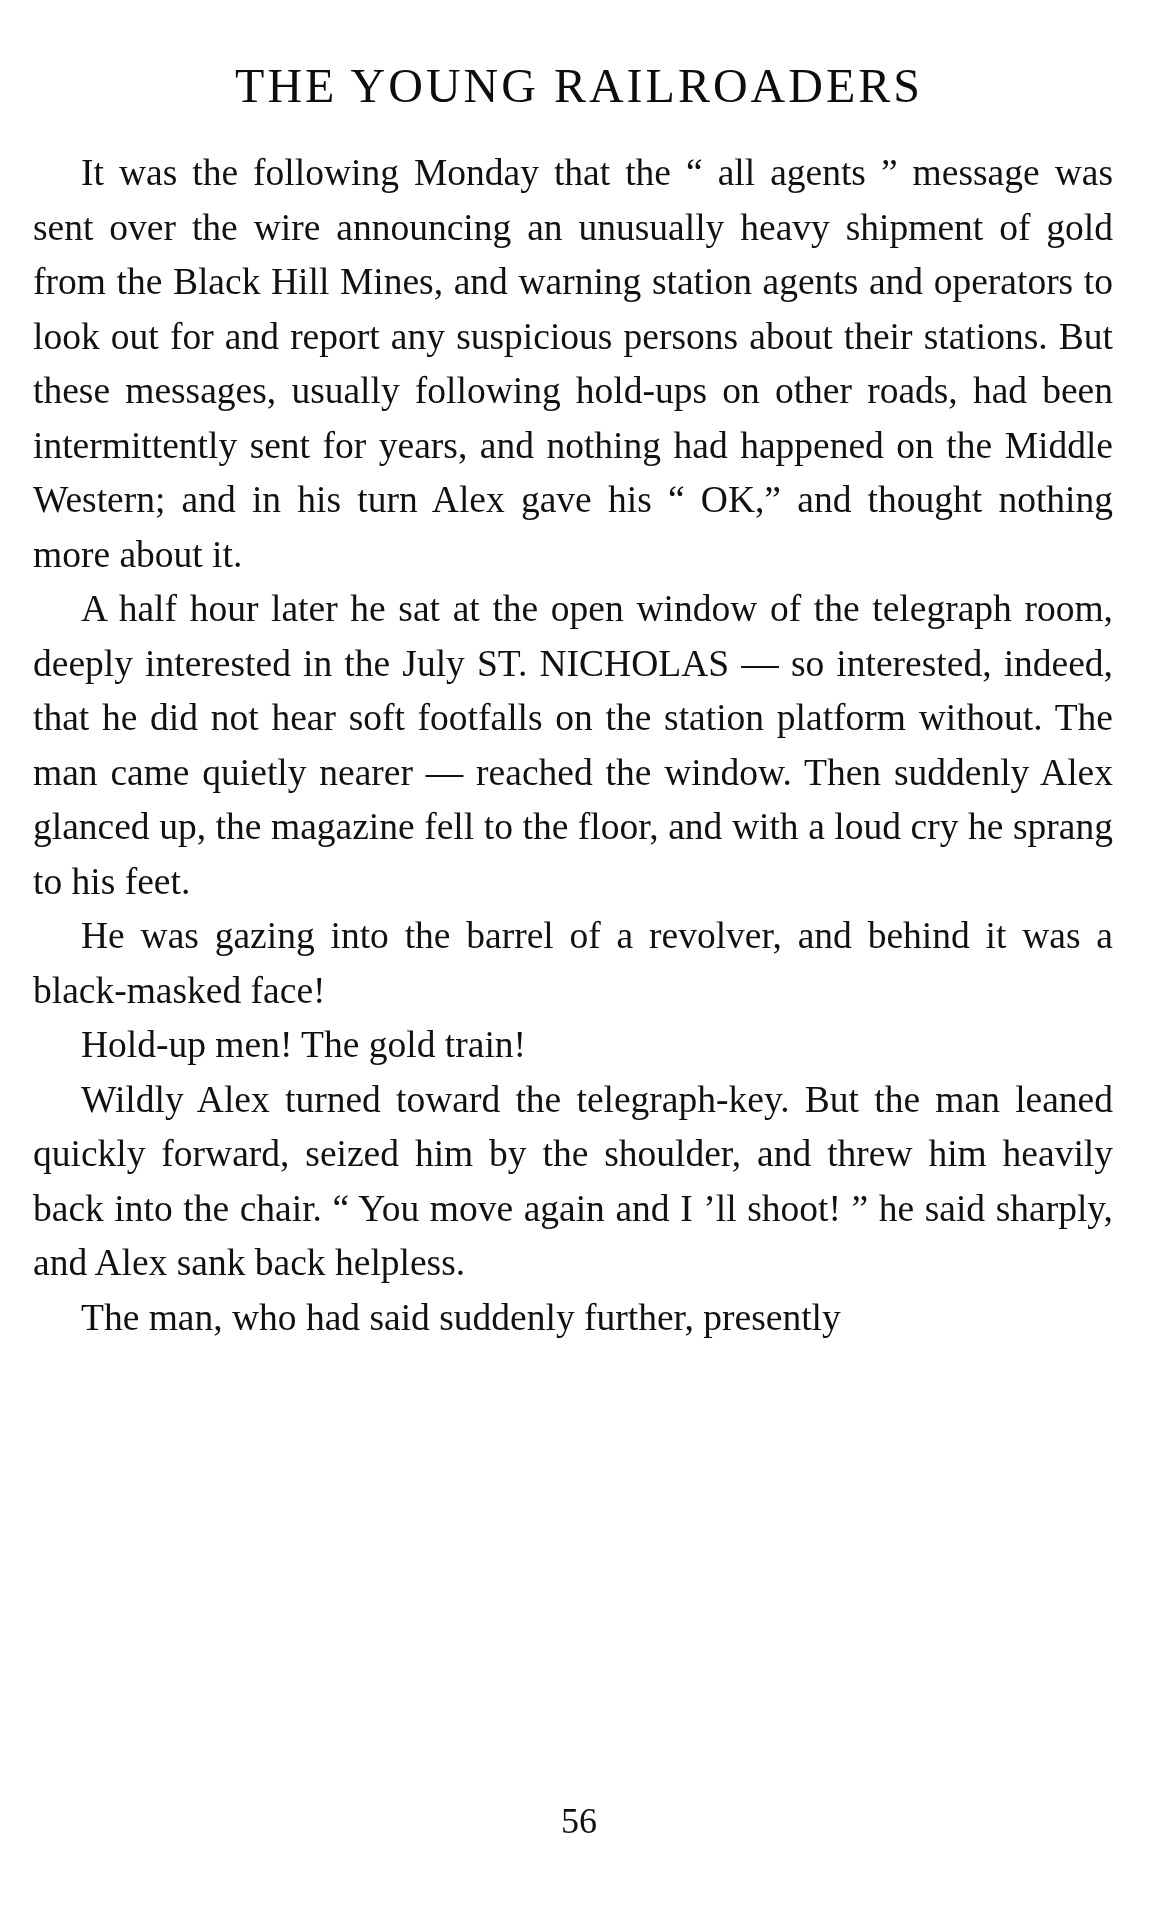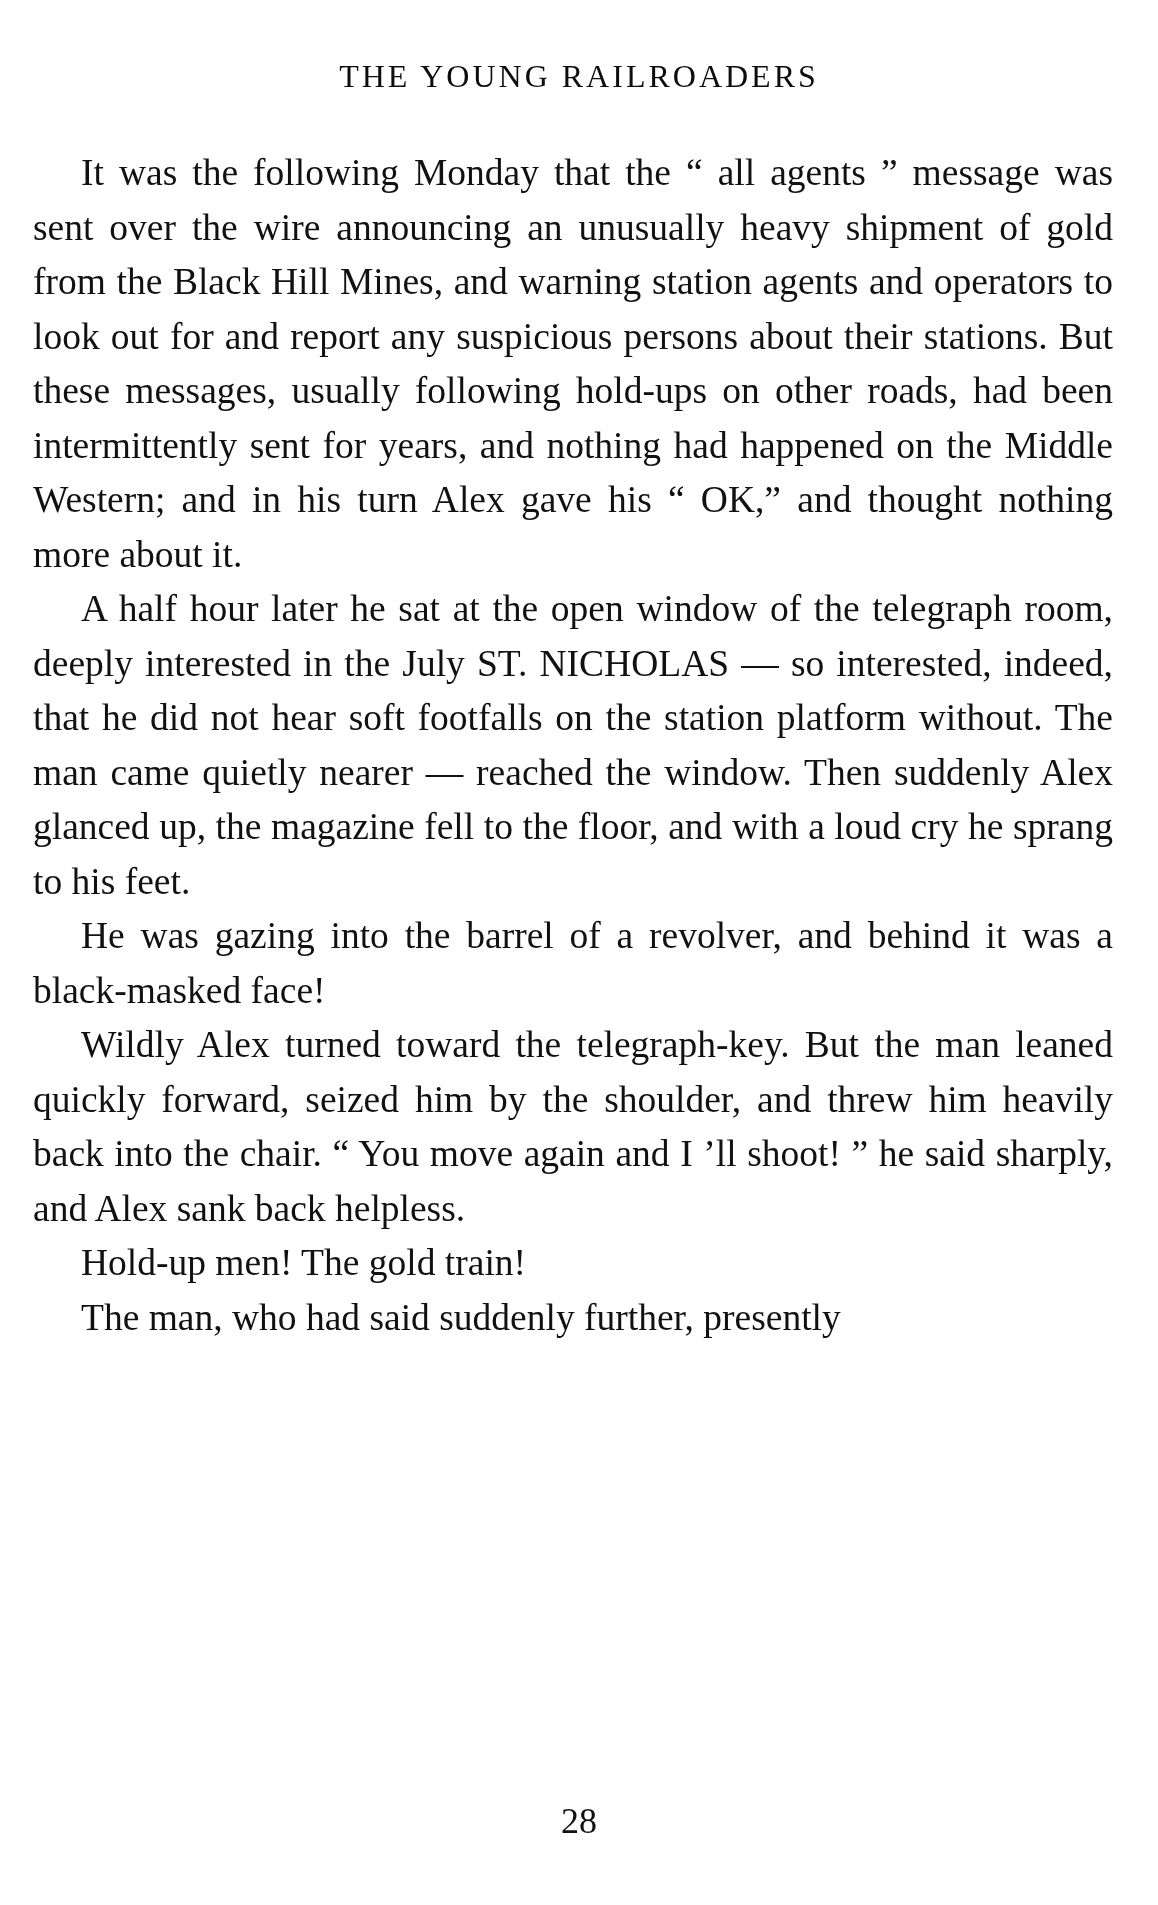--- a/index.html
+++ b/index.html
@@ -22,21 +22,21 @@
     width: 1158px;
     height: 1905px;
     background: #ffffff;
   }
   .page-header {
     position: absolute;
     left: 0;
     top: 58px;
     width: 1158px;
     text-align: center;
-    font-size: 32px;
+    font-size: 48px;
     letter-spacing: 3px;
     font-weight: 400;
     color: #0d0d0d;
     white-space: nowrap;
   }
   .body-text {
     position: absolute;
     left: 33px;
     top: 146px;
     width: 1088px;
@@ -69,20 +69,20 @@
 <body>
 
 <div class="page">
 
   <div class="page-header">THE  YOUNG  RAILROADERS</div>
 
   <div class="body-text">
     <p class="para">It was the following Monday that the “ all agents ” message was sent over the wire announcing an unusually heavy shipment of gold from the Black Hill Mines, and warning station agents and operators to look out for and report any suspicious persons about their stations.  But these messages, usually following hold-ups on other roads, had been intermittently sent for years, and nothing had happened on the Middle Western;  and in his turn Alex gave his “ OK,” and thought nothing more about it.</p>
     <p class="para">A half hour later he sat at the open window of the telegraph room, deeply interested in the July ST. NICHOLAS — so interested, indeed, that he did not hear soft footfalls on the station platform without. The man came quietly nearer — reached the window. Then suddenly Alex glanced up, the magazine fell to the floor, and with a loud cry he sprang to his feet.</p>
     <p class="para">He was gazing into the barrel of a revolver, and behind it was a black-masked face!</p>
+    <p class="para">Hold-up men!  The gold train!</p>
     <p class="para">Wildly Alex turned toward the telegraph-key.  But the man leaned quickly forward, seized him by the shoulder, and threw him heavily back into the chair. “ You move again and I ’ll shoot! ” he said sharply, and Alex sank back helpless.</p>
-    <p class="para">Hold-up men!  The gold train!</p>
     <p class="para">The man, who had said suddenly further, presently</p>
   </div>
 
-  <div class="page-number">28</div>
+  <div class="page-number">56</div>
 
 </div>
 
 </body></html>

